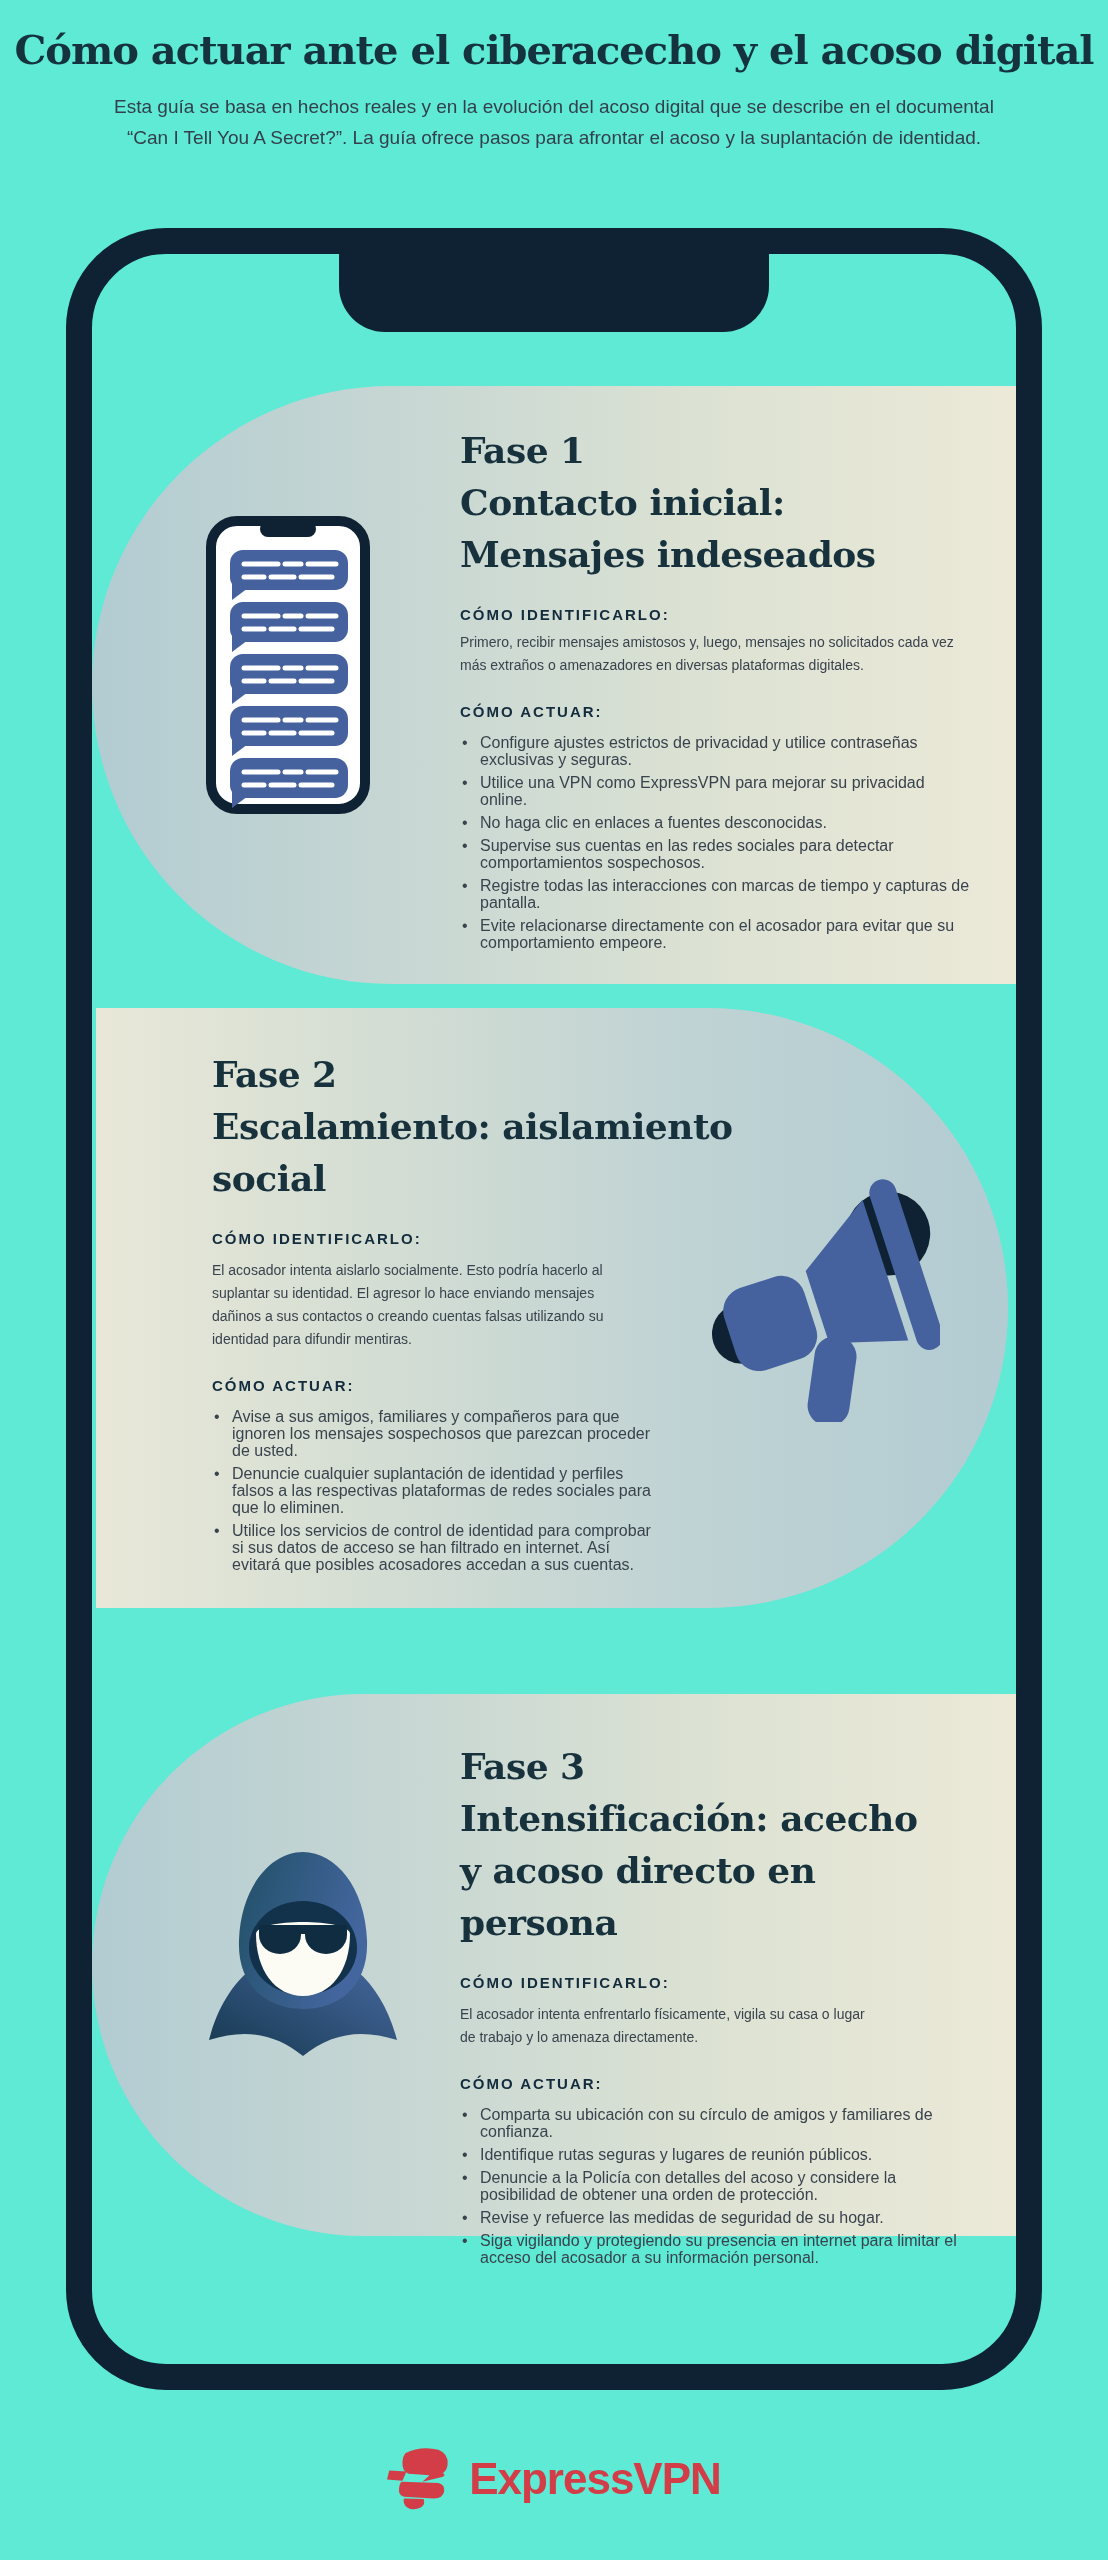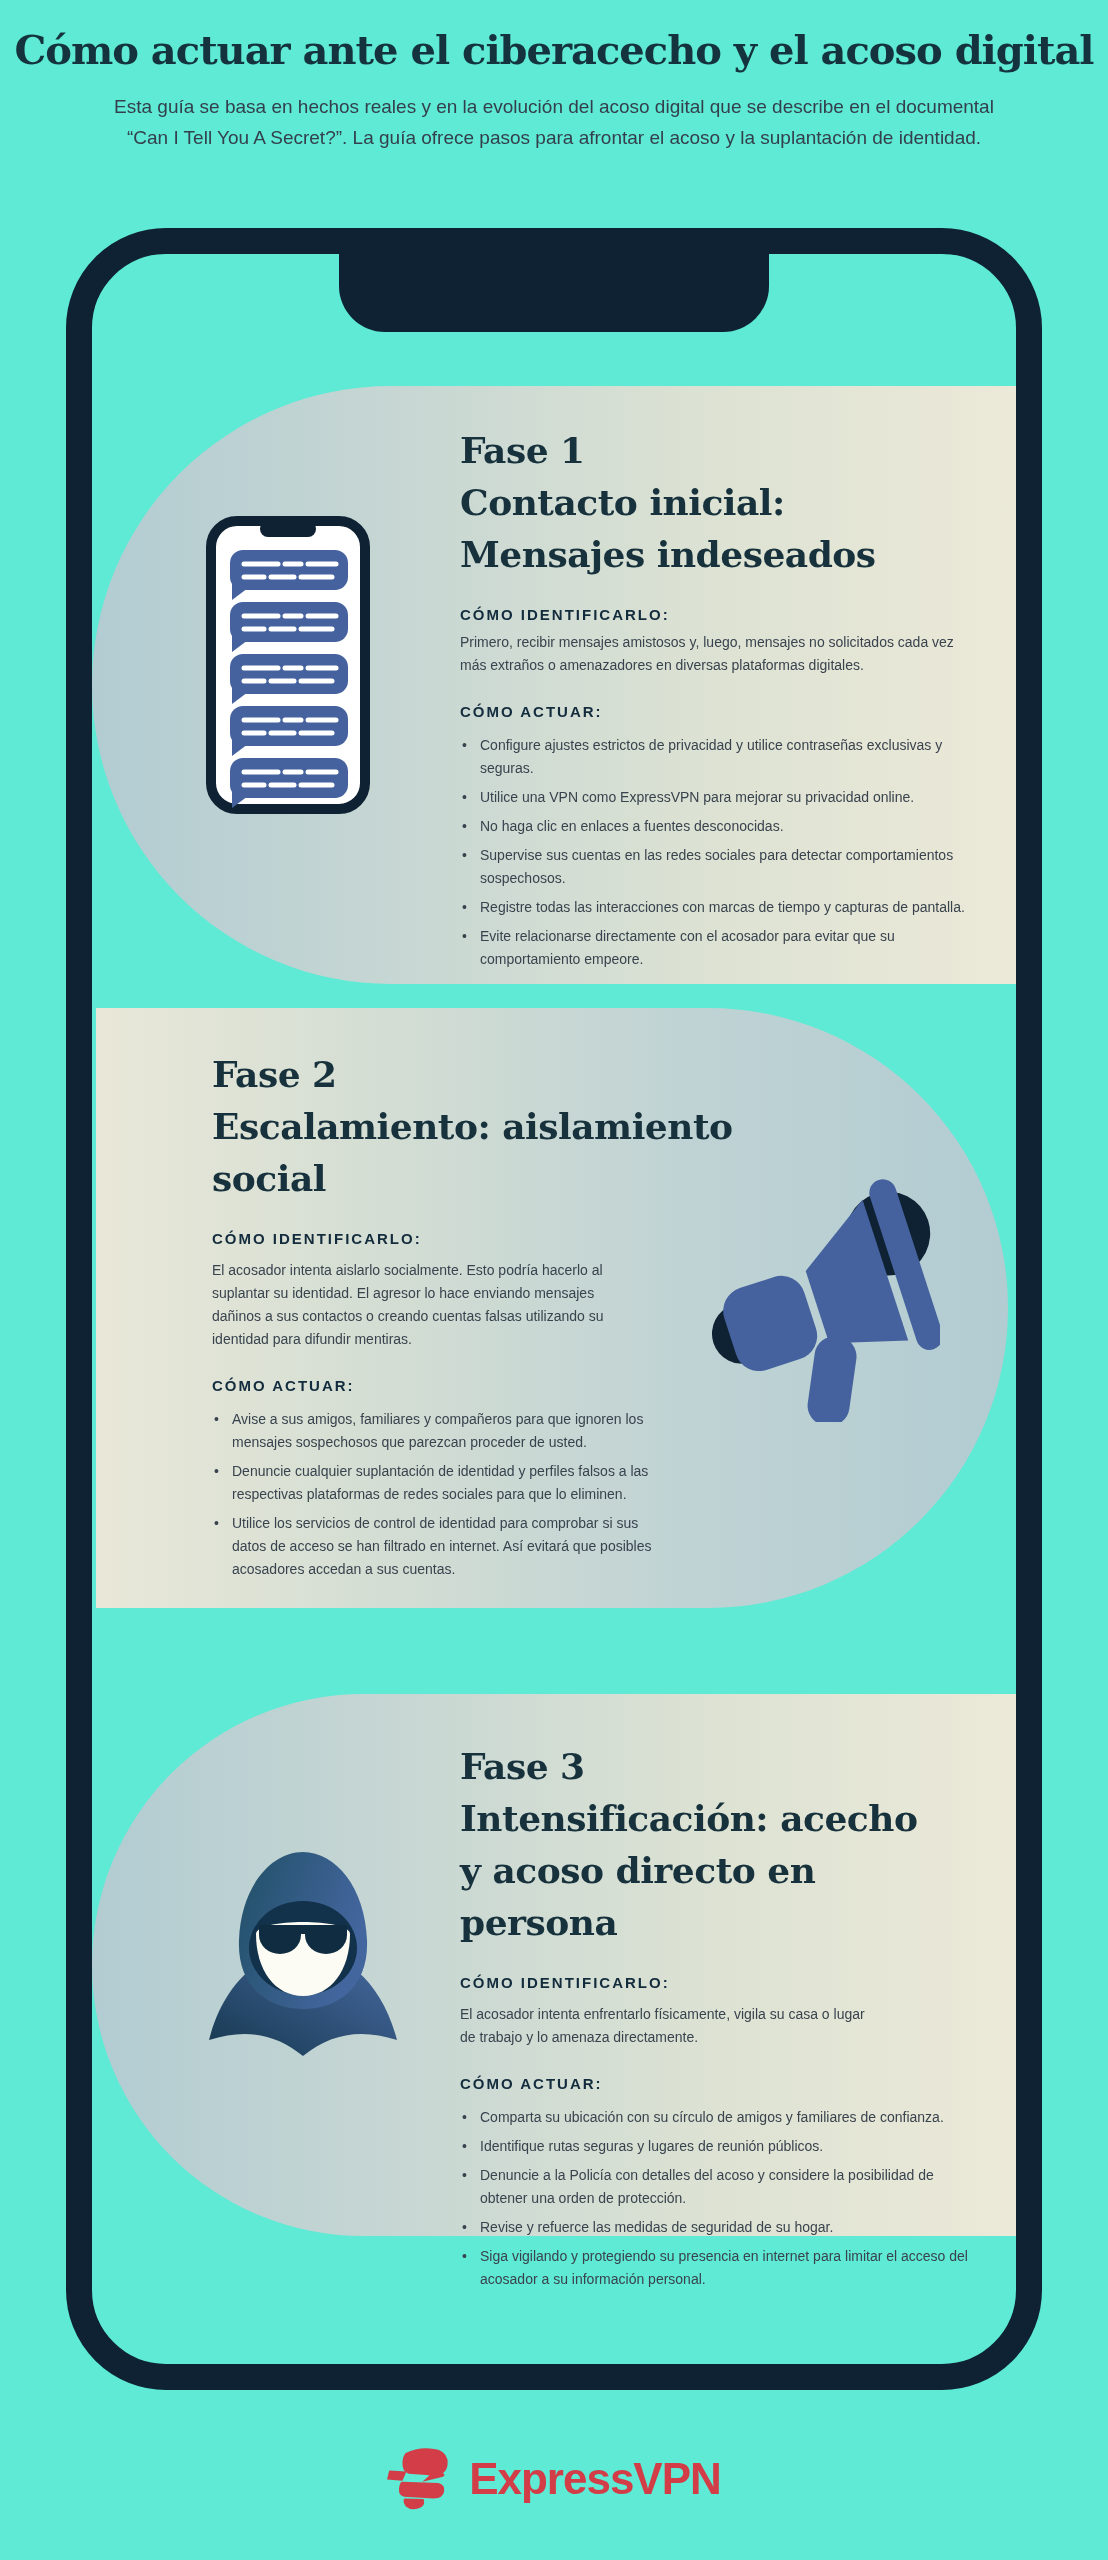--- a/index.html
+++ b/index.html
@@ -61,21 +61,21 @@
     margin-top:26px;font-size:15px;font-weight:700;letter-spacing:2px;
     color:#132c3d;
   }
   .label2{}
   .identify-text{margin-top:12px;font-size:14px;line-height:23px;color:#39434e;}
   .sec1 .identify-text{width:500px;margin-top:8px;}
   .sec2 .identify-text{width:432px;}
   .sec3 .identify-text{width:405px;}
   ul.actions{
     margin:14px 0 0 0;padding:0;list-style:none;
-    font-size:14px;line-height:23px;color:#39434e;
+    font-size:16px;line-height:17px;color:#39434e;
   }
   .sec1 ul.actions{width:510px;}
   .sec2 ul.actions{width:445px;}
   .sec3 ul.actions{width:510px;}
   ul.actions li{position:relative;padding-left:20px;margin-bottom:6px;}
   ul.actions li::before{content:"\2022";position:absolute;left:2px;top:0;}
   
   .illus{position:absolute;z-index:3;}
   .phone-illus{left:206px;top:516px;width:164px;height:298px;}
   .mega-illus{left:700px;top:1172px;width:240px;height:250px;}

